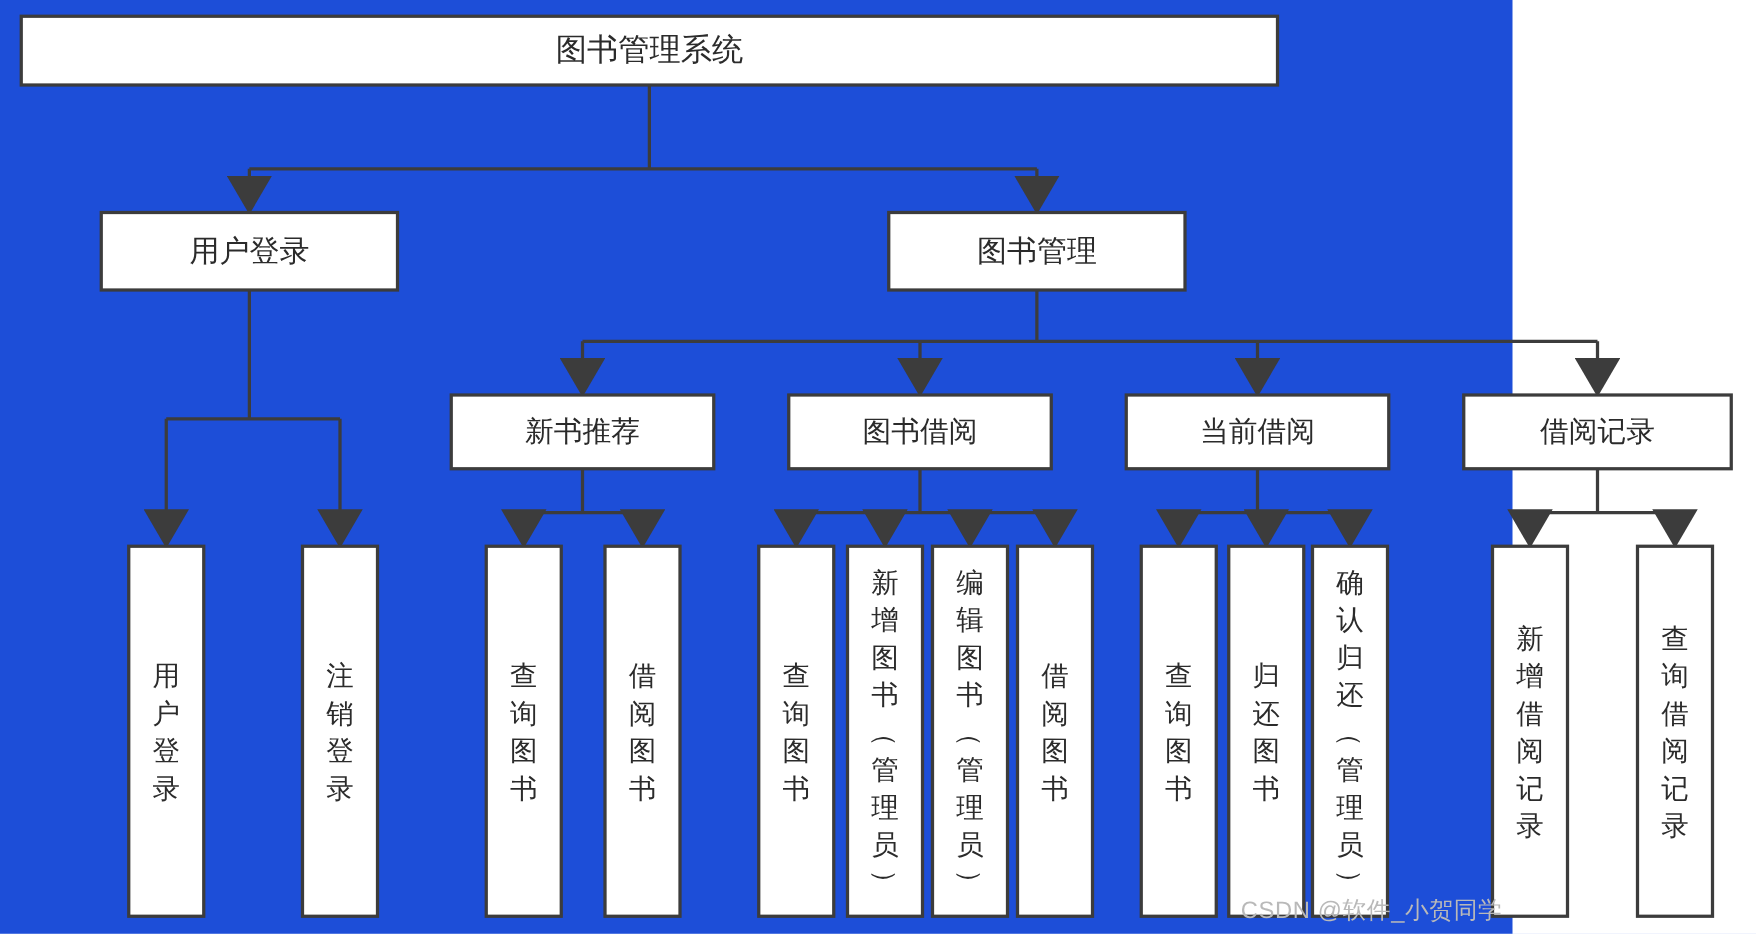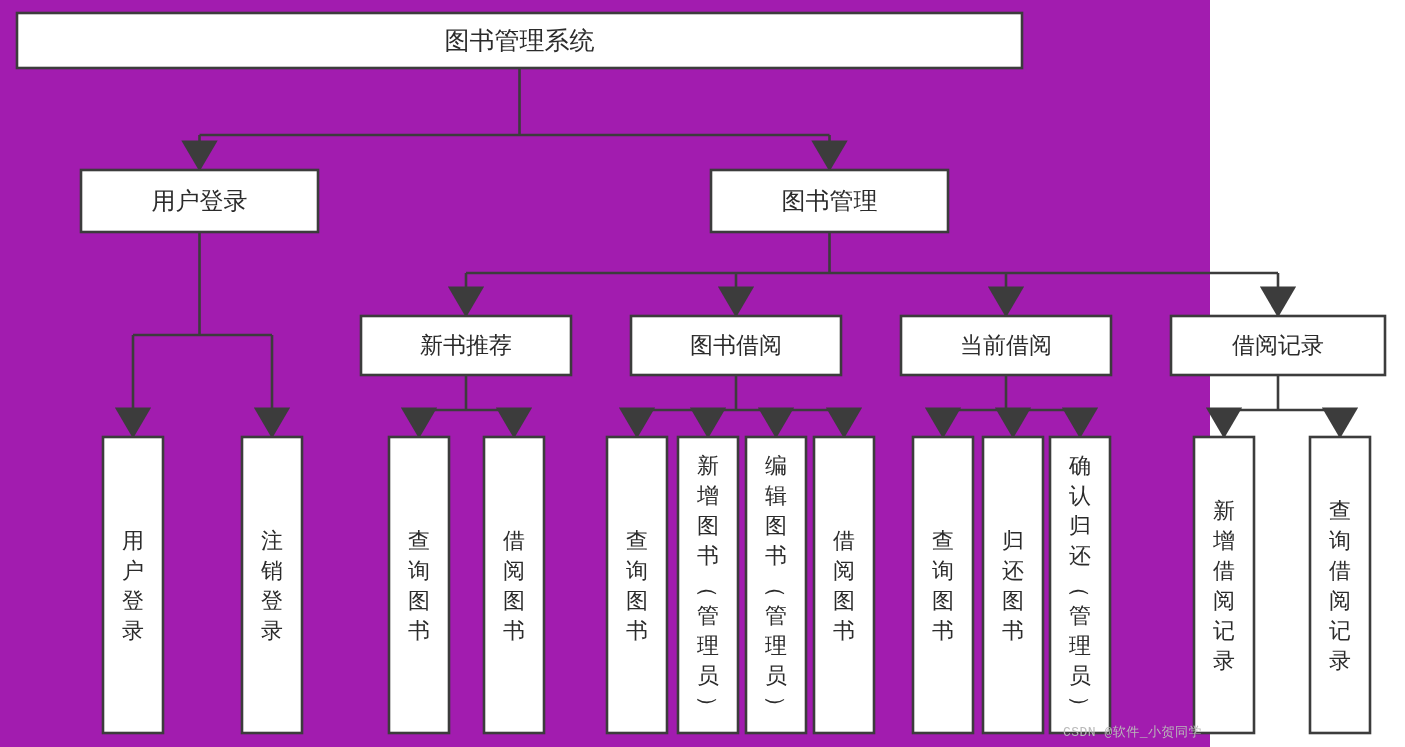--- a/index.html
+++ b/index.html
@@ -10,21 +10,21 @@
   body {
     width: 1405px;
     height: 747px;
     font-family: "DejaVu Sans", "Liberation Sans", sans-serif;
     overflow: hidden;
   }
   #diagram-root {
     position: relative;
     width: 1210px;
     height: 747px;
-    background: #a21caf;
+    background: #1d4ed8;
   }
   svg#flowchart {
     display: block;
     width: 1405px;
     height: 747px;
   }
   .node-rect {
     fill: #ffffff;
     stroke: #3c3c3c;
     stroke-width: 2.6;
@@ -51,22 +51,22 @@
     stroke-linecap: butt;
   }
   .arrow-head {
     fill: #3c3c3c;
     stroke: none;
   }
   .watermark {
     position: absolute;
     right: 8px;
     bottom: 6px;
-    font-family: Liberation Mono, monospace;
-    font-size: 13px;
+    font-family: Liberation Sans, sans-serif;
+    font-size: 19px;
     color: #b9b9b9;
     letter-spacing: 0.5px;
     white-space: nowrap;
     pointer-events: none;
     margin-left: 36px;
   }
 </style>
 </head>
 <body>
 

